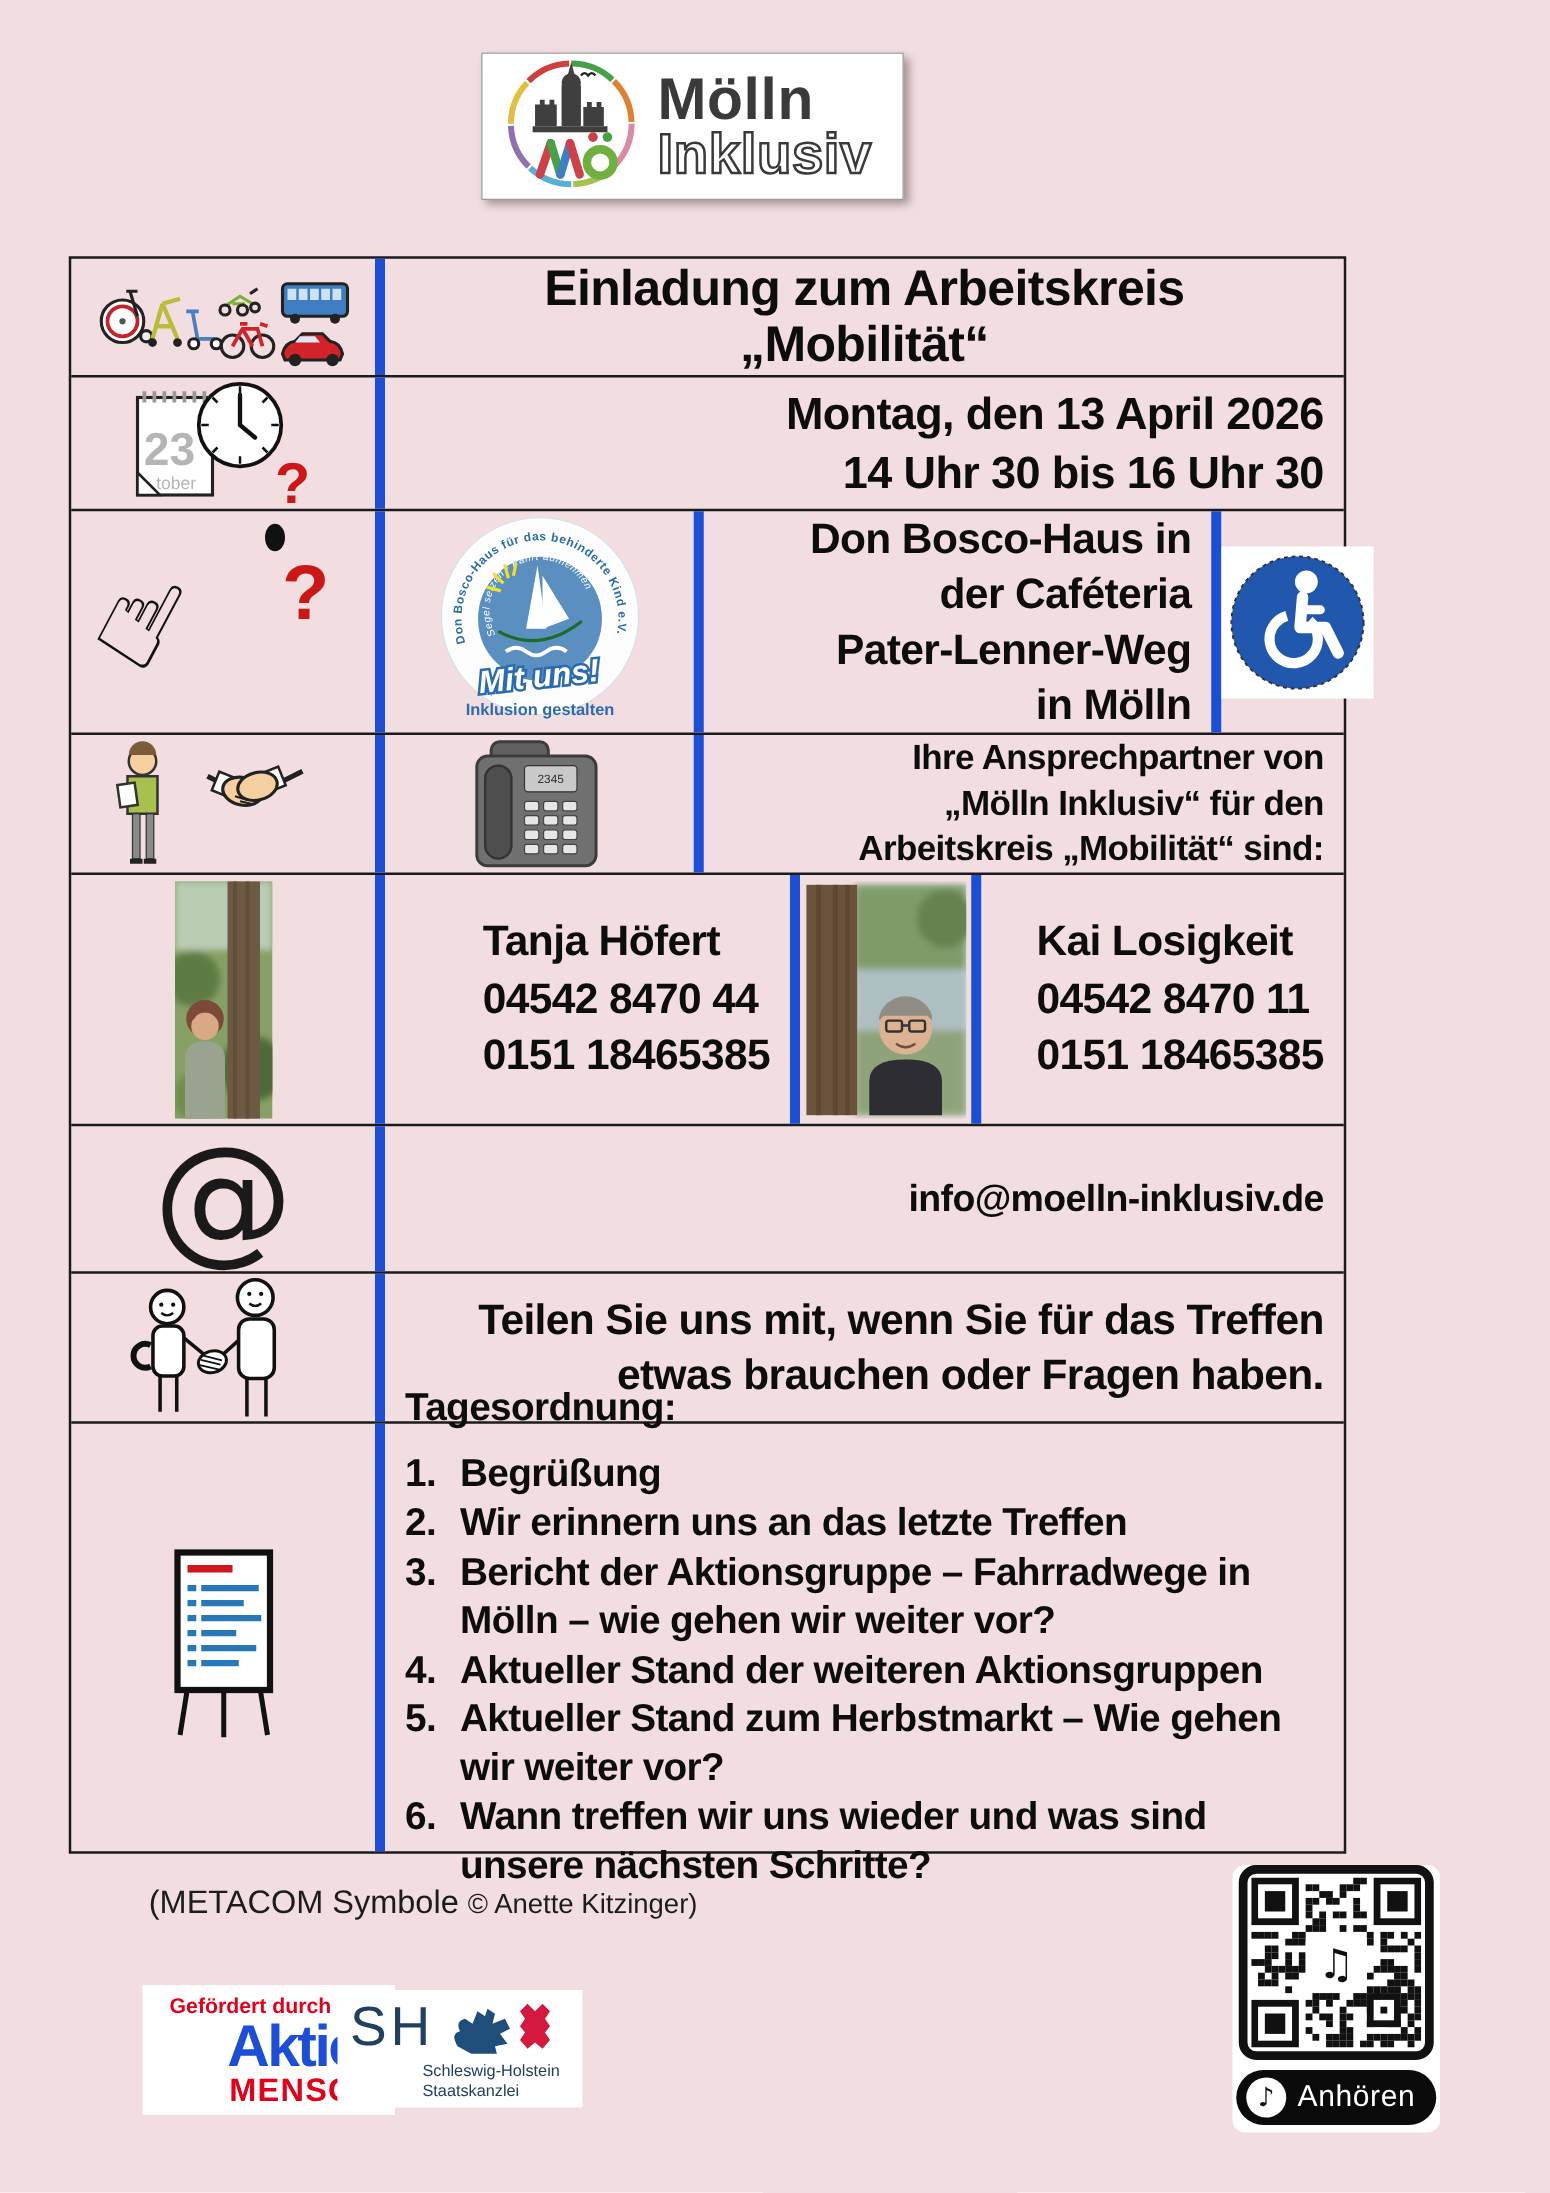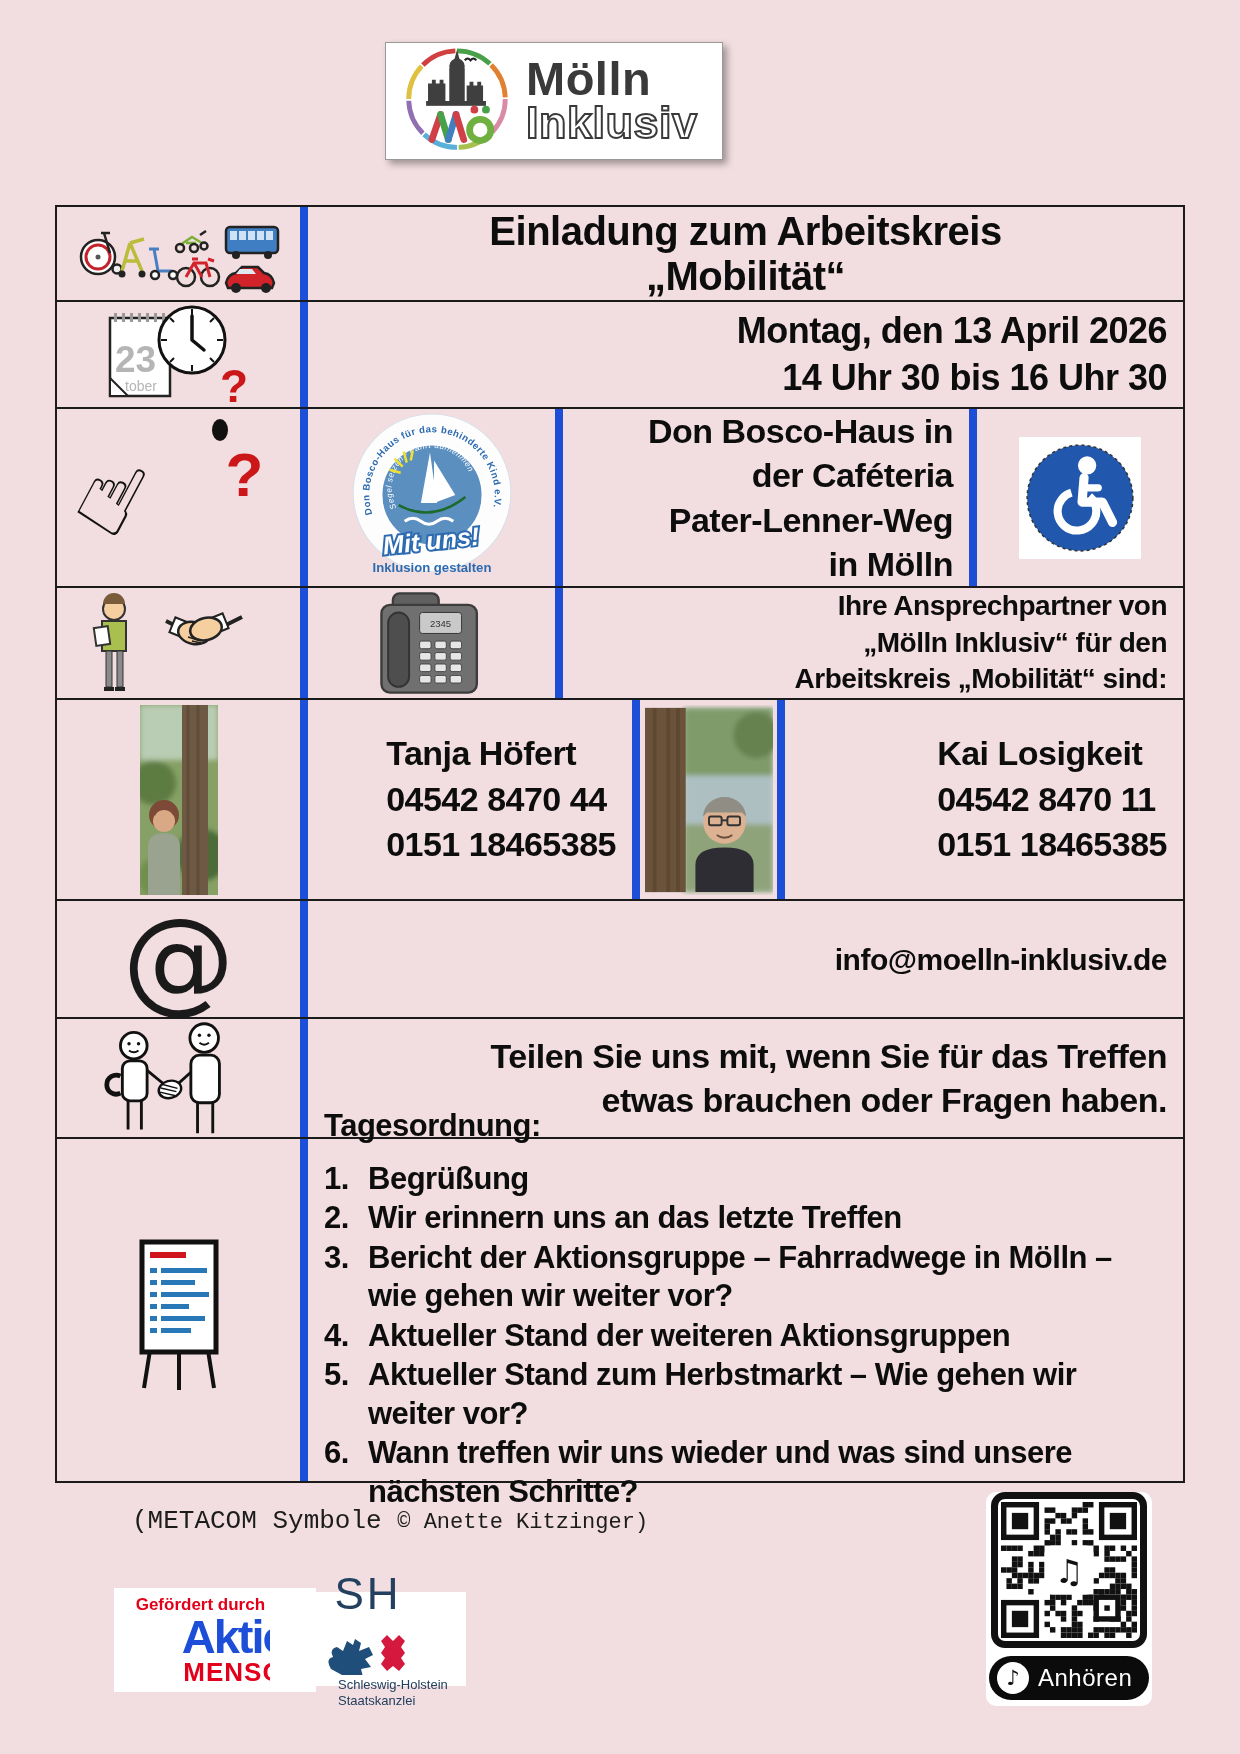--- a/index.html
+++ b/index.html
@@ -8,21 +8,21 @@
 
   
   .logo-box{position:absolute;left:385px;top:42px;width:338px;height:118px;background:#fff;
             border:1px solid #999;box-shadow:4px 4px 7px rgba(0,0,0,.35);
             display:flex;align-items:center;gap:10px;padding:2px 12px;box-sizing:border-box;}
   .brand{display:flex;flex-direction:column;line-height:.95;}
   .brand-solid{font-size:47px;font-weight:800;color:#3a3a3a;letter-spacing:.5px;}
   .brand-outline{font-size:45px;font-weight:800;color:#fff;-webkit-text-stroke:2px #3a3a3a;letter-spacing:.5px;}
 
   
-  .tbl{position:absolute;left:55px;top:205px;width:1130px;border:2px solid #1b1b1b;box-sizing:border-box;background:transparent;}
+  .tbl{position:absolute;left:55px;top:205px;width:1022px;border:2px solid #1b1b1b;box-sizing:border-box;background:transparent;}
   .trow{display:flex;border-bottom:2px solid #1b1b1b;box-sizing:border-box;}
   .trow:last-child{border-bottom:none;}
   .cell{border-right:8px solid #1d4ed8;box-sizing:border-box;display:flex;align-items:center;justify-content:center;flex:none;}
   .cell:last-child{border-right:none;}
   .c-text{flex-direction:column;align-items:flex-end;justify-content:center;padding:8px 16px;font-weight:bold;}
   .grow{flex:1 1 auto;}
 
   .title-cell{flex-direction:column;justify-content:center;}
   .title-line{font-size:40px;font-weight:800;letter-spacing:-.5px;line-height:1.12;text-align:center;width:100%;}
 
@@ -41,34 +41,34 @@
 
   .agenda{width:100%;}
   .agenda-h{font-size:31px;font-weight:bold;letter-spacing:-.5px;margin-bottom:16px;}
   .agenda-item{display:flex;font-size:31px;font-weight:bold;letter-spacing:-.5px;line-height:1.24;margin:1px 0;}
   .agenda-item .num{width:44px;flex:none;}
   .agenda-item .txt{flex:1;}
 
   .contact-block{font-size:34px;font-weight:bold;letter-spacing:-.5px;line-height:1.35;}
 
   
-  .attribution{position:absolute;left:132px;top:1506px;color:#1c1c1c;font-family:Liberation Mono, monospace;}
+  .attribution{position:absolute;left:119px;top:1506px;color:#1c1c1c;}
   .attr-a{font-size:26px;}
   .attr-b{font-size:22px;}
 
   .am-box{position:absolute;left:66px;top:1588px;width:202px;height:104px;background:#fff;
           display:flex;flex-direction:column;justify-content:center;margin-left:48px;}
   .am-tag{color:#e2001a;font-weight:bold;font-size:17px;text-align:center;}
   .am-b1{color:#1d4ed8;font-weight:900;font-size:47px;letter-spacing:-2px;line-height:.95;text-align:right;}
   .am-b2{color:#e2001a;font-weight:900;font-size:26px;letter-spacing:1px;line-height:1;text-align:right;
          padding-right:14px;text-transform:uppercase;}
 
   .sh-box{position:absolute;left:270px;top:1592px;width:196px;height:94px;background:#fff;
           display:flex;flex-direction:column;justify-content:center;padding:4px 10px;box-sizing:border-box;}
-  .sh-top{display:flex;align-items:center;gap:10px;flex-direction:column;}
+  .sh-top{display:flex;align-items:flex-start;gap:10px;}
   .sh-abbr{font-size:44px;font-weight:300;color:#23405e;letter-spacing:3px;}
   .sh-lines{font-size:13px;color:#23405e;line-height:1.25;margin-top:2px;padding-left:58px;}
 
   .qr-wrap{position:absolute;left:986px;top:1492px;width:166px;background:#fff;border-radius:10px;
            padding:0 0 6px 0;box-sizing:border-box;}
   .qr-frame{margin:0 auto;width:136px;height:136px;border:7px solid #111;border-radius:14px;background:#fff;padding:3px;}
   .listen-pill{margin:8px 3px 0 3px;height:44px;background:#0b0b0b;border-radius:22px;
                display:flex;align-items:center;gap:9px;padding:0 8px;box-sizing:border-box;}
   .pill-dot{width:32px;height:32px;border-radius:50%;background:#fff;color:#111;display:flex;
             align-items:center;justify-content:center;font-size:21px;flex:none;font-family:"DejaVu Sans",sans-serif;}

